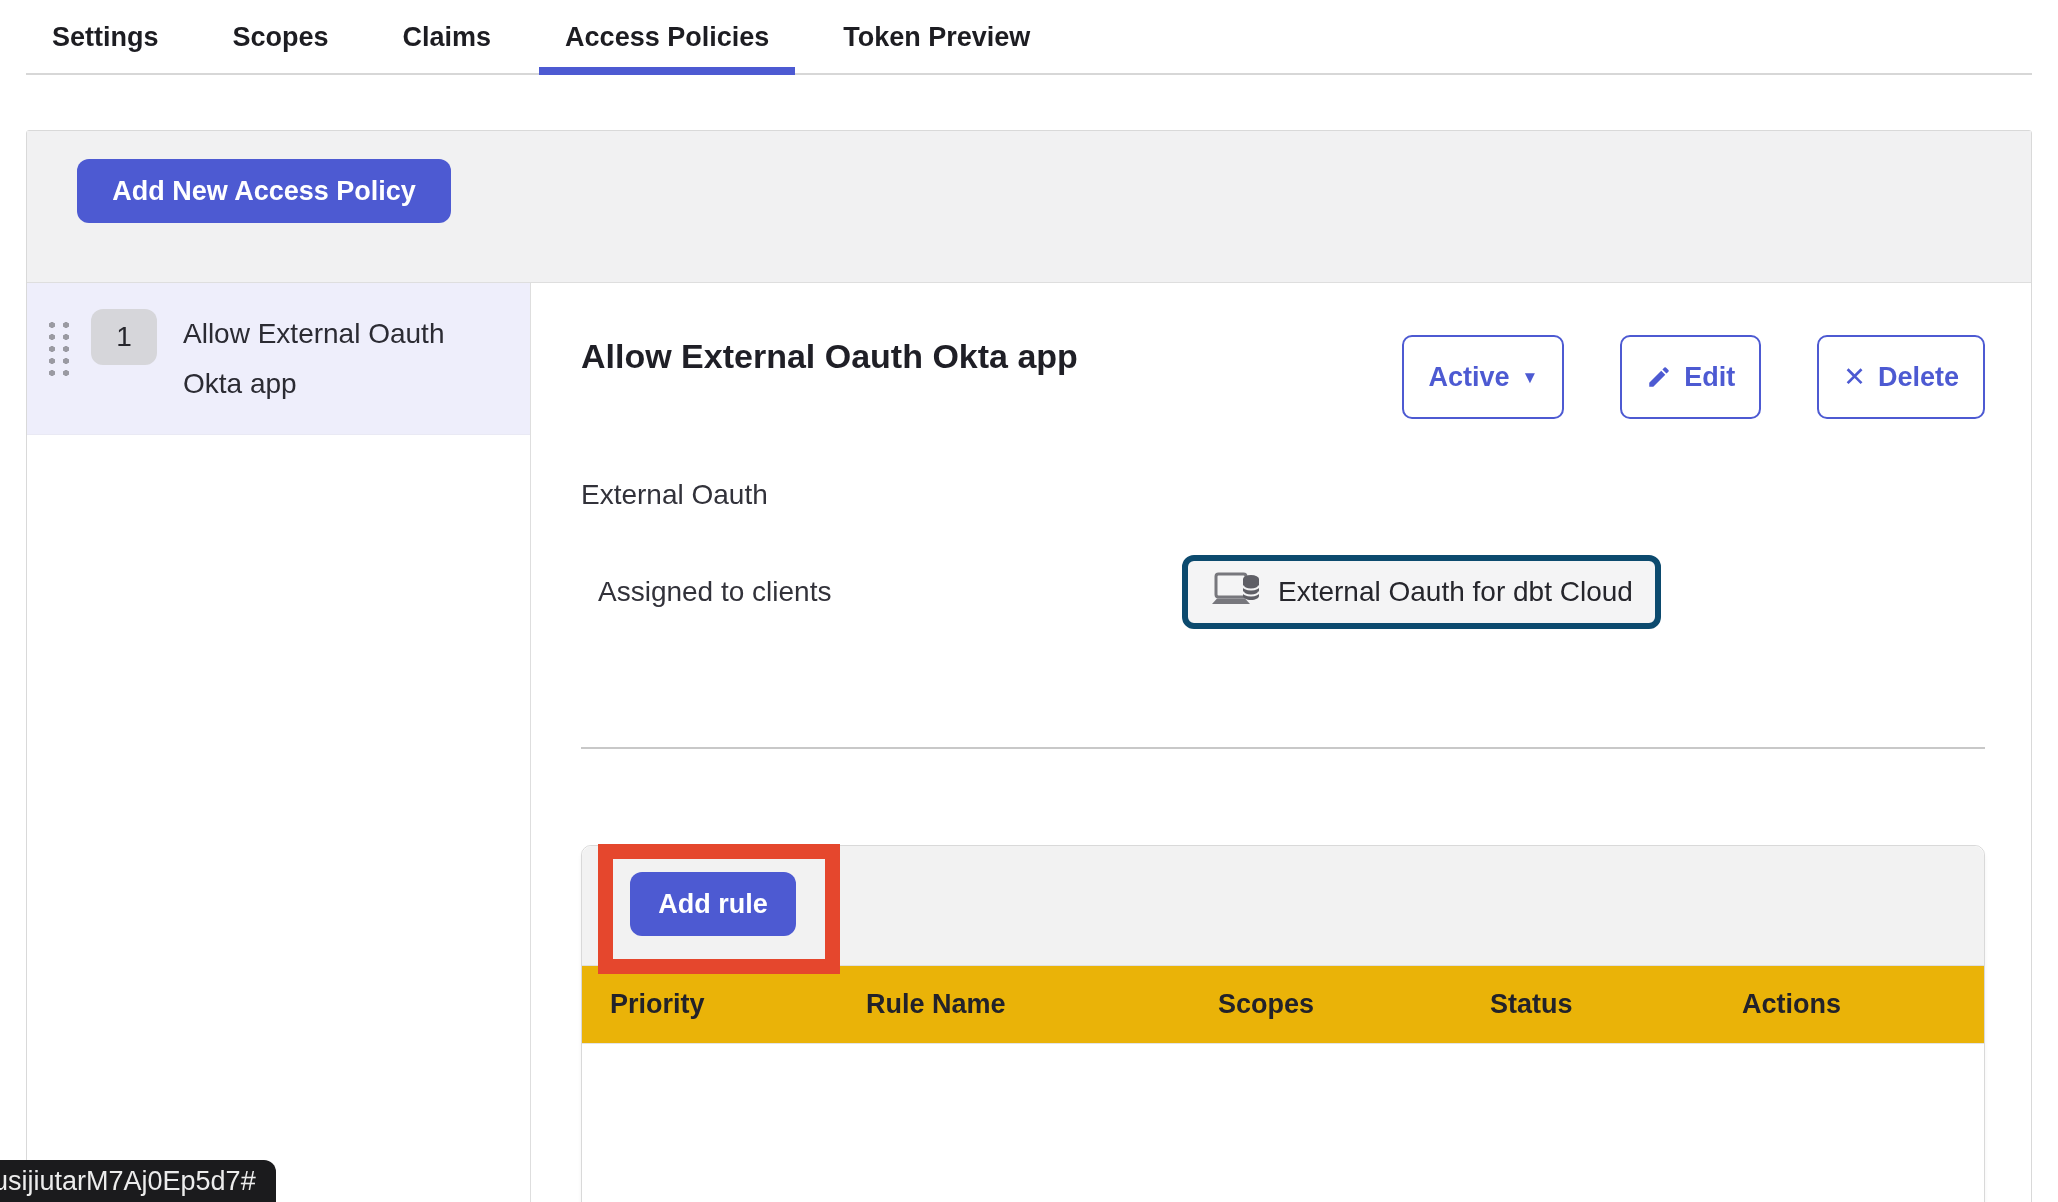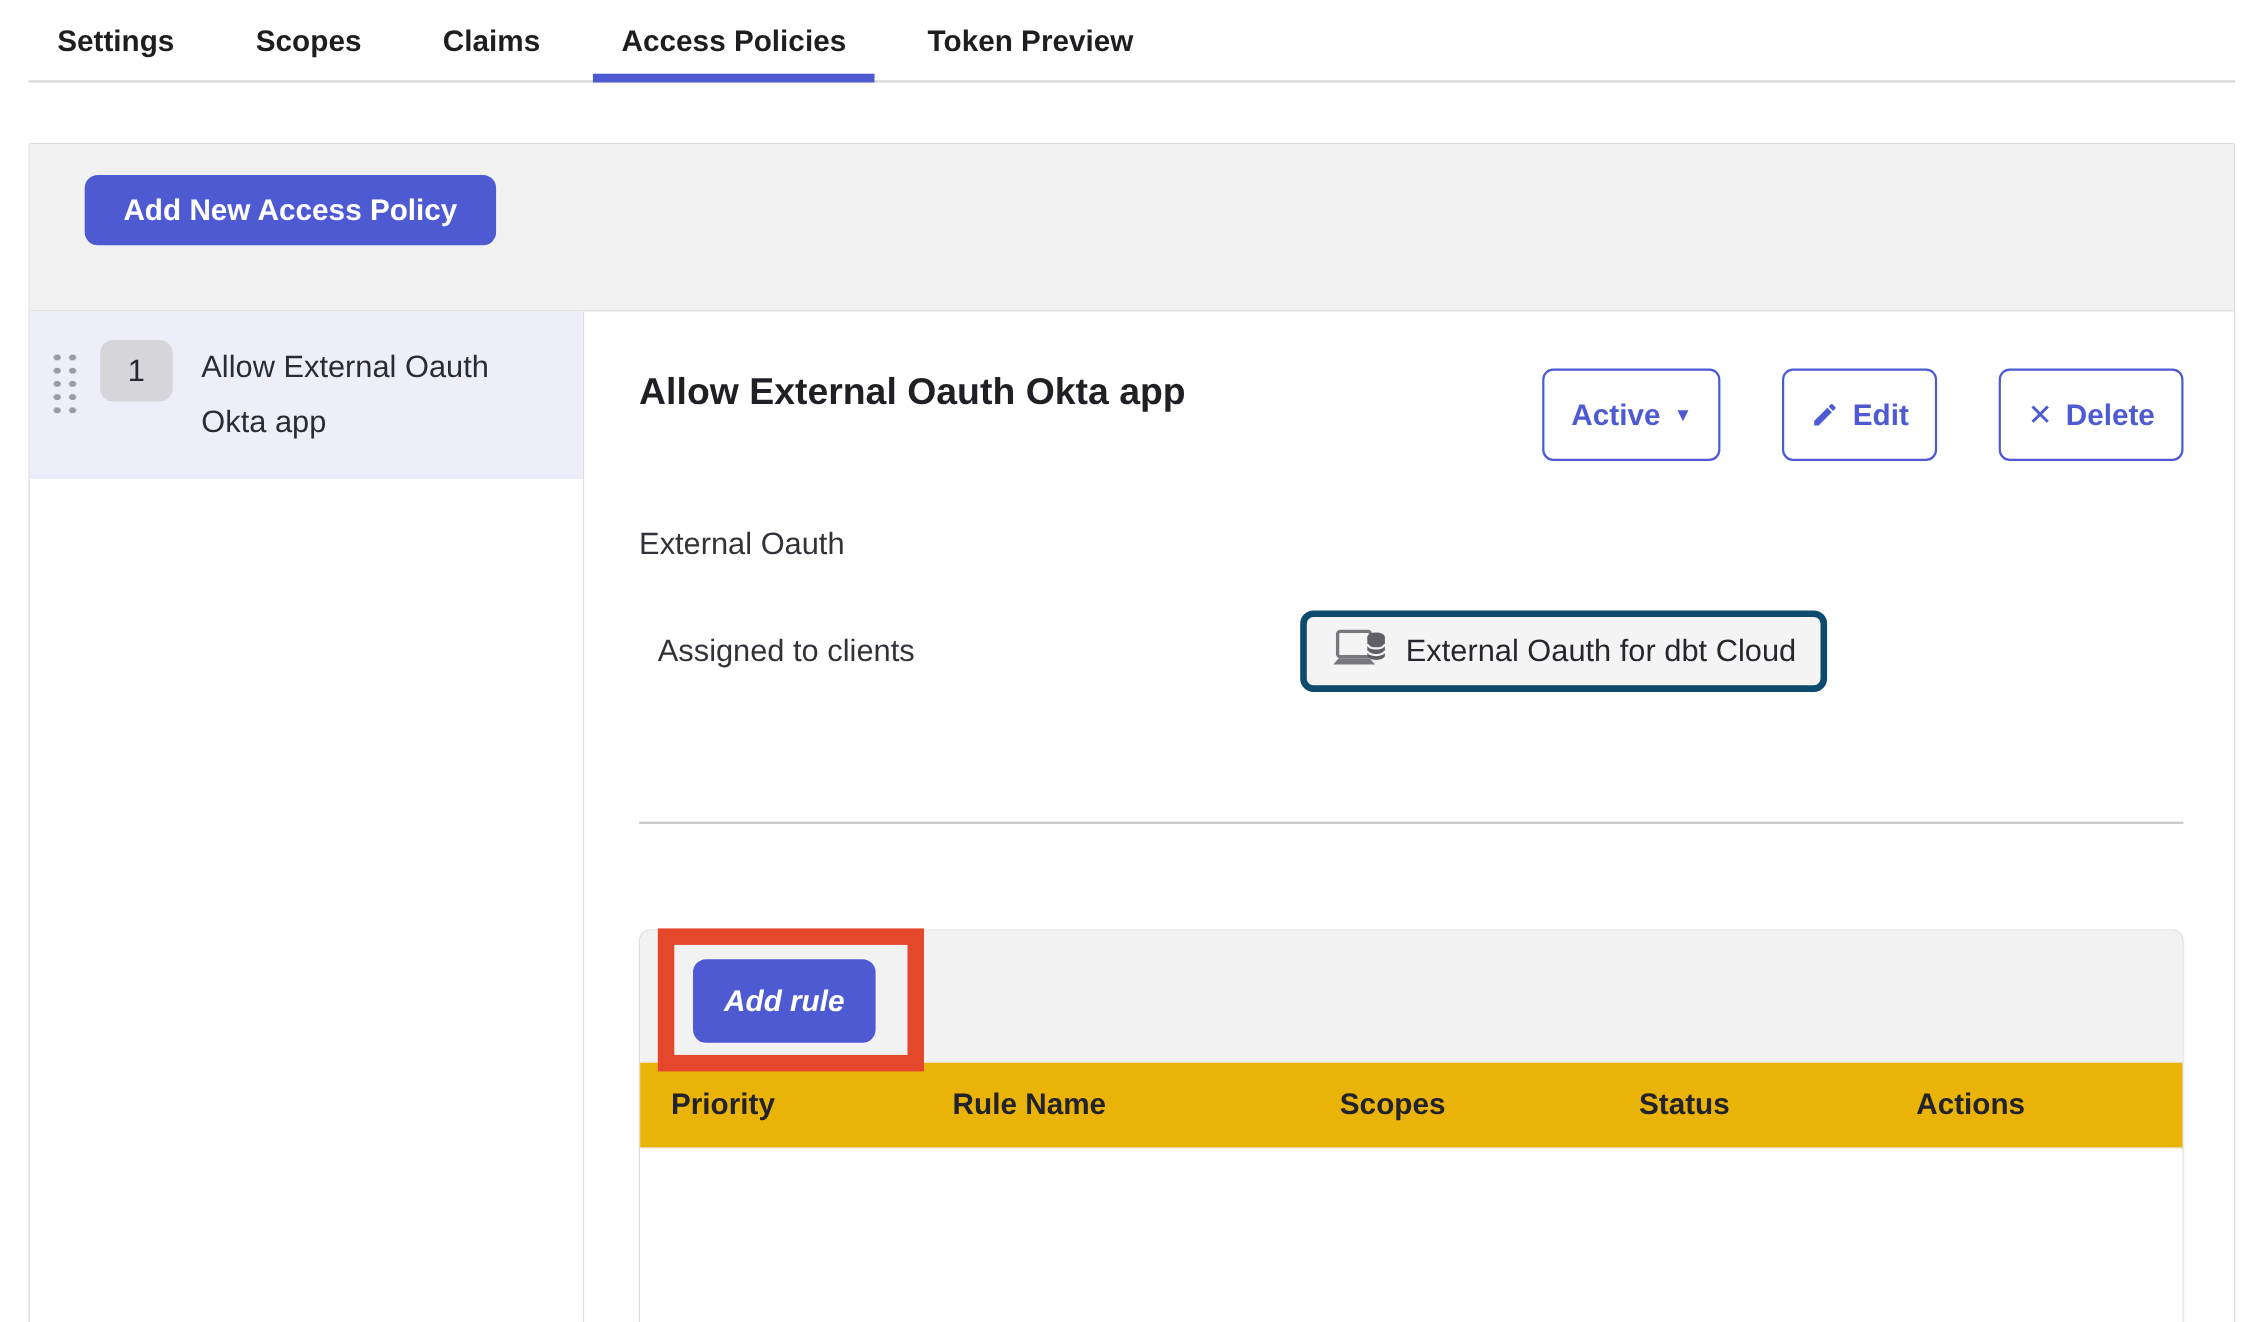--- a/index.html
+++ b/index.html
@@ -47,21 +47,21 @@
   .field-row.first{margin-top:60px;}
   .field-row + .field-row{margin-top:44px;margin-left:17px;}
   .field-label,.field-value{font-size:28px;color:#32323a;}
   .chip{display:inline-flex;align-items:center;gap:14px;height:74px;padding:0 22px;background:#f4f4f5;border:6px solid #0c4a6e;border-radius:12px;font-size:28px;color:#26262c;cursor:pointer;justify-self:start;}
 
   .divider{margin-top:118px;height:2px;background:#c8c8c8;border:none;}
 
   
   .rules-card{margin-top:96px;border:1px solid #d9d9d9;border-radius:10px;position:relative;box-shadow:0 4px 4px rgba(0,0,0,0.05);}
   .rules-toolbar{height:120px;background:#f2f2f2;border-bottom:1px solid #dfdfdf;border-radius:10px 10px 0 0;position:relative;}
-  .add-rule-btn{position:absolute;left:48px;top:26px;width:166px;height:76px;font-size:27px;font-style:italic;}
+  .add-rule-btn{position:absolute;left:48px;top:26px;width:166px;height:64px;font-size:27px;}
   .annotation-box{position:absolute;left:16px;top:-2px;width:242px;height:130px;border:15px solid var(--annotation);pointer-events:none;z-index:5;}
   .rules-thead{height:78px;display:grid;grid-template-columns:256px 352px 272px 252px auto;align-items:center;padding-left:28px;font-size:27px;font-weight:700;color:#22222a;border-bottom:1px solid #e4e4e4;background:#eab308;}
   .rules-tbody{height:192px;background:#fff;border-radius:0 0 10px 10px;}
 
   
   .status-tooltip{position:absolute;left:0;bottom:0;height:42px;display:flex;align-items:center;overflow:hidden;background:#1b1b1d;color:#ececec;font-size:27px;padding:0 20px 0 2px;border-radius:0 12px 0 0;z-index:10;}
   .status-tooltip span{margin-left:-9px;white-space:nowrap;}
 </style>
 </head>
 <body>
@@ -151,14 +151,17 @@
             <span>Status</span>
             <span>Actions</span>
           </div>
           <div class="rules-tbody"></div>
         </section>
 
       </main>
     </div>
   </section>
 
+  <div class="status-tooltip">
+    <span>usijiutarM7Aj0Ep5d7#</span>
+  </div>
 
 </div>
 
 </body></html>

